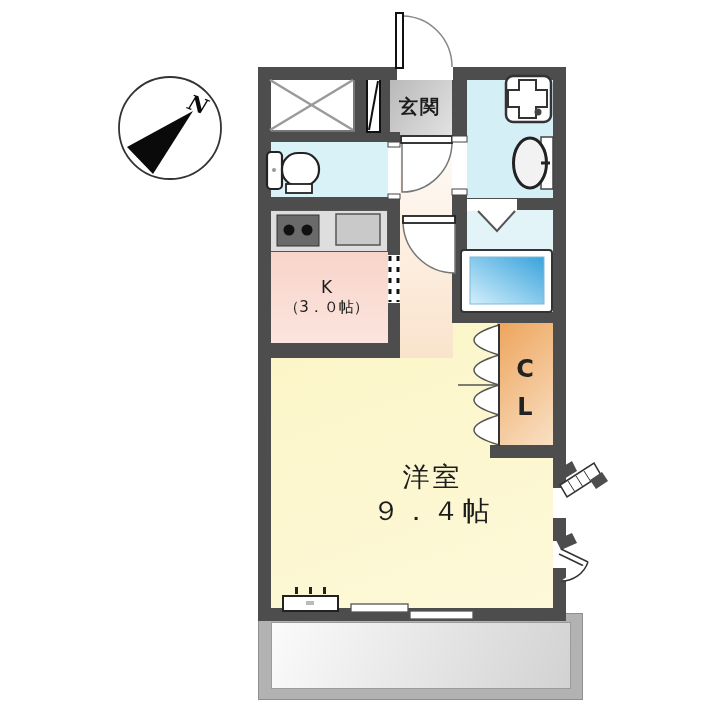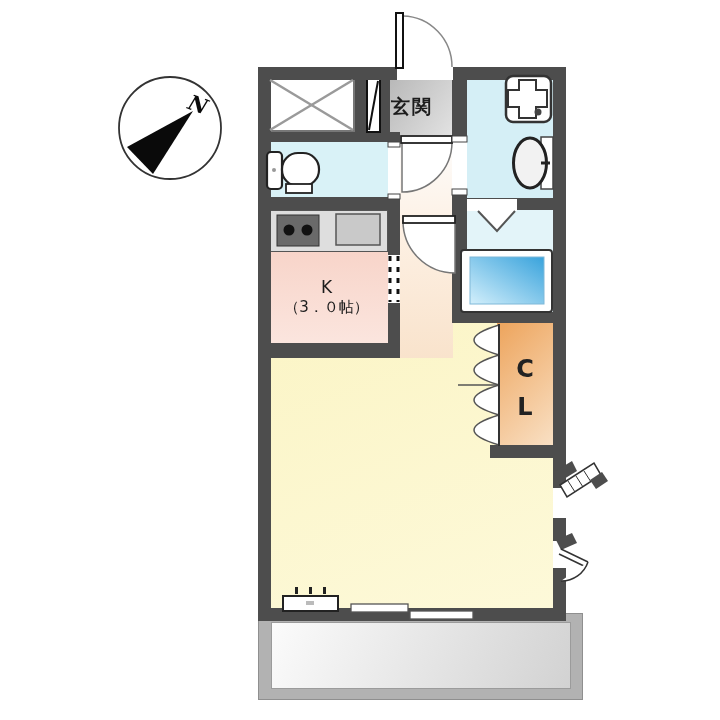--- a/index.html
+++ b/index.html
@@ -180,28 +180,32 @@
         <rect x="323" y="587" width="3" height="7"></rect>
       </g>
     </g>
   </svg>
 
   <div class="room-label" style="left:183px;top:92px;width:30px;height:26px;font-family:'DejaVu Serif','Liberation Serif',serif;
               font-style:italic;font-weight:bold;font-size:21px;transform:rotate(20deg);color:#0a0a0a;">
     <span>N</span>
   </div>
 
-  <div class="room-label" style="left:380px;top:95px;width:64px;height:24px;font-size:19px;font-weight:600;letter-spacing:2px;">
+  <div class="room-label" style="left:388px;top:95px;width:64px;height:24px;font-size:19px;font-weight:600;letter-spacing:2px;">
     <span>玄関</span>
   </div>
 
   <div class="room-label" style="left:265px;top:274px;width:123px;height:46px;font-size:16px;">
     <span style="font-size:17px;">K</span>
     <span style="font-size:15px;">（3．０帖）</span>
   </div>
 
+  <div class="room-label" style="left:335px;top:458px;width:195px;height:72px;font-size:27px;letter-spacing:3px;">
+    <span>洋室</span>
+    <span>９．４帖</span>
+  </div>
 
   <div class="room-label" style="left:508px;top:348px;width:34px;height:80px;font-size:24px;font-weight:bold;line-height:1.6;color:#222;">
     <span>C</span>
     <span>L</span>
   </div>
 
 </div>
 
 </body></html>

